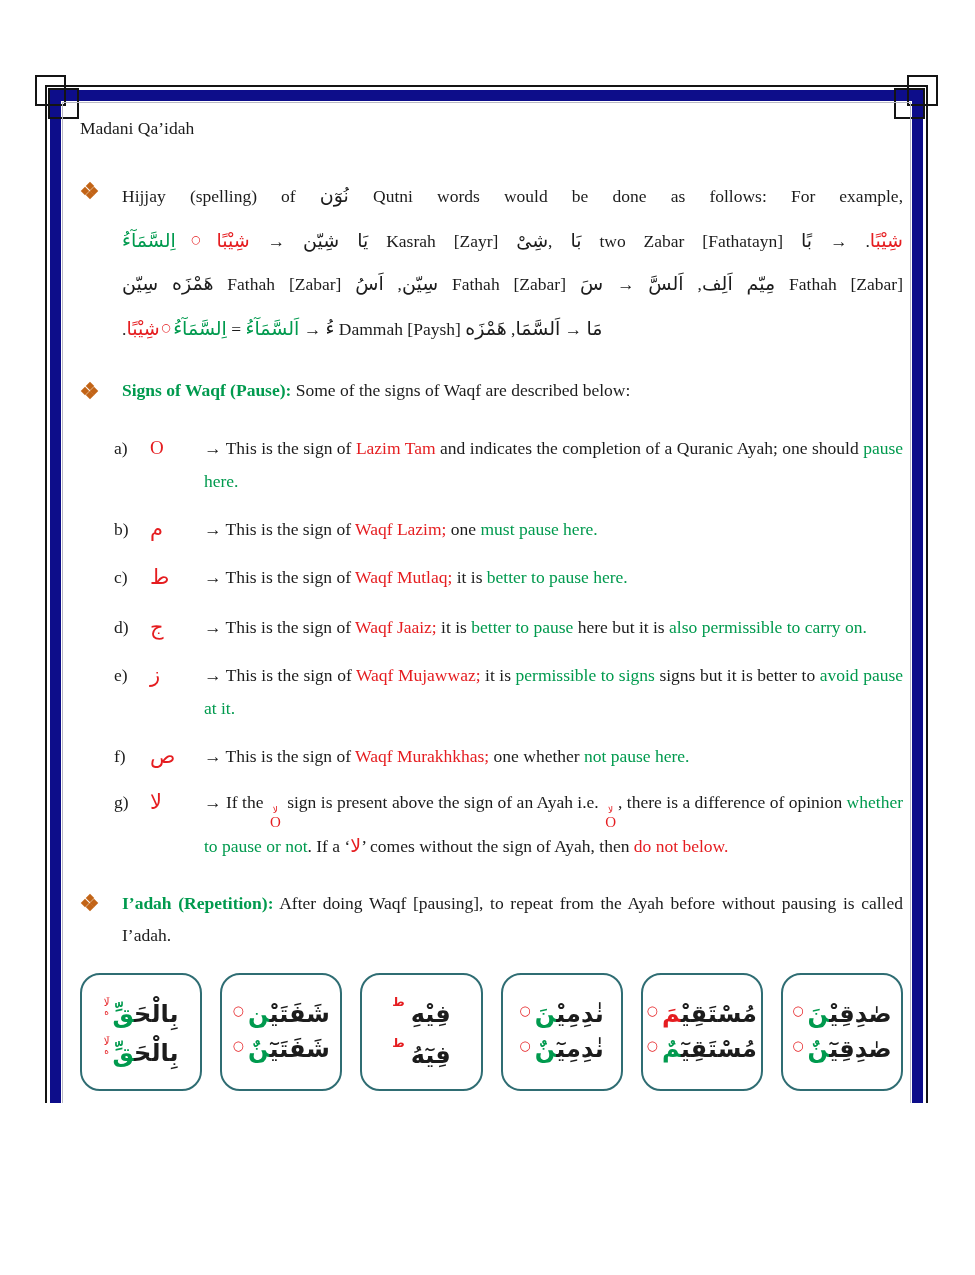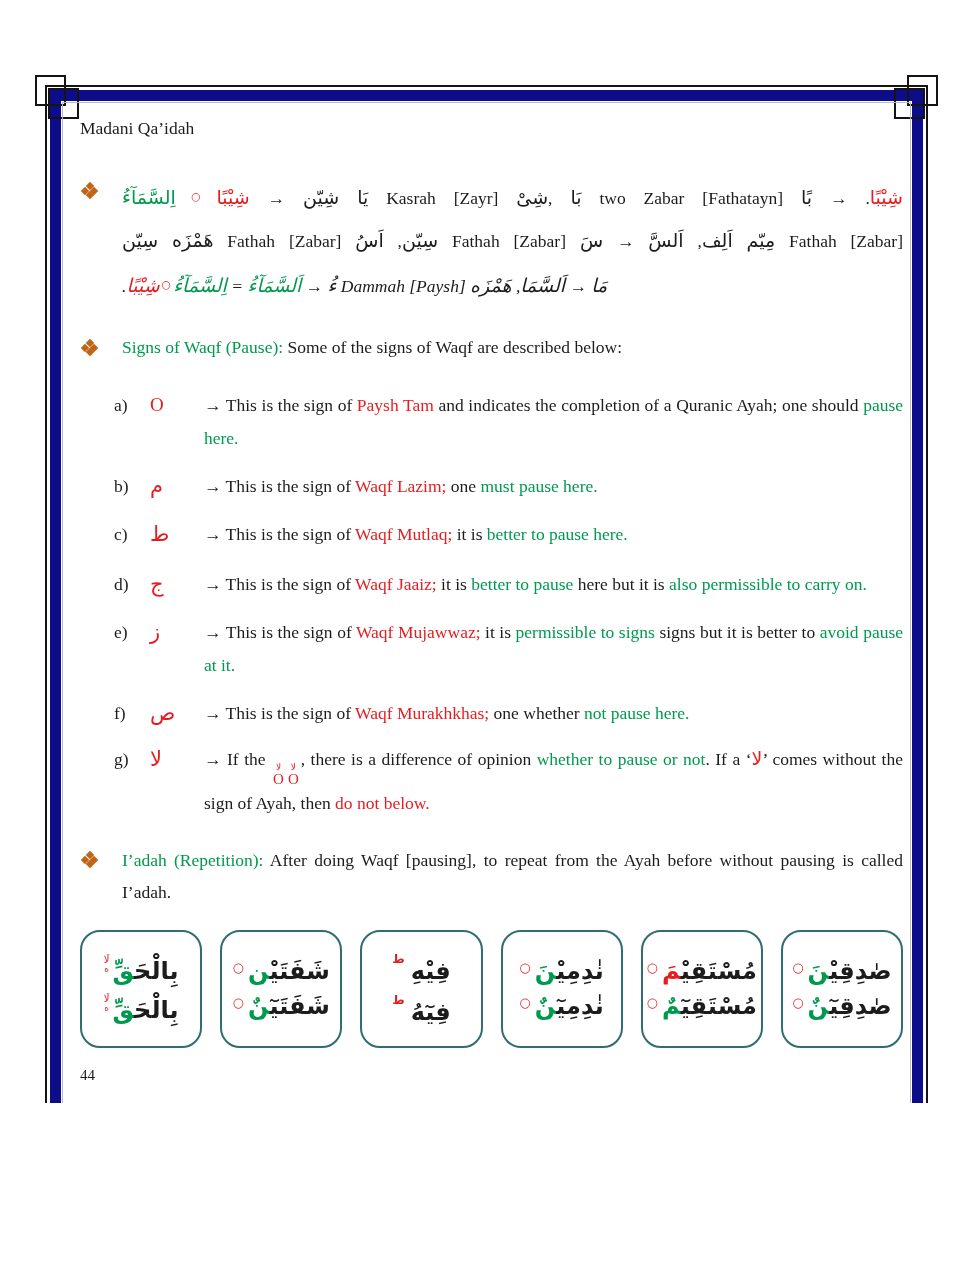--- a/index.html
+++ b/index.html
@@ -21,35 +21,35 @@
   
   .content{position:absolute;left:80px;top:112px;width:823px;}
   .hdr{font-size:17.5px;margin-top:6px;}
   .para{display:grid;grid-template-columns:42px 1fr;}
   .bullet{position:relative;width:15px;height:15px;margin-top:8px;margin-left:2px;}
   .bullet i{position:absolute;width:6px;height:6px;background:var(--orange);transform:rotate(45deg);}
   .bullet .bn{top:0;left:4.5px}.bullet .bw{top:4.5px;left:0}
   .bullet .be{top:4.5px;left:9px}.bullet .bs{top:9px;left:4.5px}
   .p1{margin-top:36px;}
   .pline{font-size:17.5px;line-height:43px;text-align:justify;text-align-last:justify;}
-  .pline.last{text-align-last:left;font-style:italic;}
+  .pline.last{text-align-last:left;}
   .h2{margin-top:24px;}
   .h2text{font-size:17.5px;line-height:31px;}
   .items{margin-top:8px;}
   .item{display:grid;grid-template-columns:36px 54px 1fr;margin-left:34px;}
   .item .label{font-size:17.5px;line-height:33px;}
   .item .sign{color:var(--red);font-family:"DejaVu Sans",sans-serif;font-size:21px;
               line-height:30px;padding-top:1px;}
   .item .sign.latin{font-family:"Liberation Serif",serif;font-size:19px;}
   .itext{text-align:justify;line-height:33px;font-size:17.5px;}
   .mt26{margin-top:26px}.mt15{margin-top:15px}.mt17{margin-top:17px}.mt13{margin-top:13px}
   .iadah{margin-top:24px;}
   .iatext{font-size:17.5px;line-height:32px;text-align:justify;}
   
-  .red{color:var(--red)} .green{color:var(--green)} .bold{font-weight:normal}
+  .red{color:var(--red)} .green{color:var(--green)} .bold{font-weight:bold}
   .ar{font-family:"DejaVu Sans",sans-serif;font-size:19px;line-height:1;}
   .ari{direction:rtl;unicode-bidi:isolate;}
   .circ{font-size:11px;vertical-align:4px;margin:0 2px;font-family:"DejaVu Sans",sans-serif;}
   .ostack{display:inline-flex;flex-direction:column;align-items:center;vertical-align:-5px;
           line-height:1;color:var(--red);margin:0 2px;}
   .ostack .st{font-size:9px;font-family:"DejaVu Sans",sans-serif;}
   .ostack .sm{font-size:15px;}
   
   .boxes{margin-top:22px;display:flex;gap:18px;}
   .box{flex:1;height:118px;box-sizing:border-box;border:2.5px solid var(--teal);border-radius:20px;
@@ -89,41 +89,42 @@
     <div class="hdr">Madani Qa’idah</div>
 
     <div class="para p1">
       <div class="bullet">
           <i class="bn"></i>
           <i class="bw"></i>
           <i class="be"></i>
           <i class="bs"></i>
         </div>
       <div>
+        <div class="pline"><span class="">Hijjay (spelling) of </span><span class="ar ari">نُوٓن</span><span class=""> Qutni words would be done as follows: For example,</span></div>
         <div class="pline"><span class="green ar ari">اِلسَّمَآءُ</span><span class="red circ">○</span><span class="red ar ari">شِيْبًا</span><span class=""> → </span><span class="ar ari">شِيّن</span><span class=""> </span><span class="ar ari">يَا</span><span class=""> Kasrah [Zayr] </span><span class="ar ari">شِىْ</span><span class="">, </span><span class="ar ari">بَا</span><span class=""> two Zabar [Fathatayn] </span><span class="ar ari">بًا</span><span class=""> → .</span><span class="red ar ari">شِيْبًا</span></div>
         <div class="pline"><span class="ar ari">سِيّن</span><span class=""> </span><span class="ar ari">هَمْزَه</span><span class=""> Fathah [Zabar] </span><span class="ar ari">اَسُ</span><span class=""> ,</span><span class="ar ari">سِيّن</span><span class=""> Fathah [Zabar] </span><span class="ar ari">سَ</span><span class=""> → </span><span class="ar ari">اَلسَّ</span><span class=""> ,</span><span class="ar ari">اَلِف</span><span class=""> </span><span class="ar ari">مِيّم</span><span class=""> Fathah [Zabar]</span></div>
         <div class="pline last"><span class="">.</span><span class="red ar ari">شِيْبًا</span><span class="red circ">○</span><span class="green ar ari">اِلسَّمَآءُ</span><span class=""> = </span><span class="green ar ari">اَلسَّمَآءُ</span><span class=""> → </span><span class="ar ari">ءُ</span><span class=""> Dammah [Paysh] </span><span class="ar ari">هَمْزَه</span><span class=""> ,</span><span class="ar ari">اَلسَّمَا</span><span class=""> → </span><span class="ar ari">مَا</span></div>
       </div>
     </div>
 
     <div class="para h2">
       <div class="bullet">
           <i class="bn"></i>
           <i class="bw"></i>
           <i class="be"></i>
           <i class="bs"></i>
         </div>
       <div class="h2text"><span class="green bold">Signs of Waqf (Pause):</span><span class=""> Some of the signs of Waqf are described below:</span></div>
     </div>
 
     <div class="items">
       <div class="item mt26">
         <span class="label">a)</span>
         <span class="sign latin">O</span>
-        <div class="itext"><span class="">→ This is the sign of </span><span class="red">Paysh Tam</span><span class=""> and indicates the completion of a Quranic Ayah; one should </span><span class="green">pause here.</span></div>
+        <div class="itext"><span class="">→ This is the sign of </span><span class="red">Lazim Tam</span><span class=""> and indicates the completion of a Quranic Ayah; one should </span><span class="green">pause here.</span></div>
       </div>
       <div class="item mt15">
         <span class="label">b)</span>
         <span class="sign">م</span>
         <div class="itext"><span class="">→ This is the sign of </span><span class="red">Waqf Lazim;</span><span class=""> one </span><span class="green">must pause here.</span></div>
       </div>
       <div class="item mt15">
         <span class="label">c)</span>
         <span class="sign">ط</span>
         <div class="itext"><span class="">→ This is the sign of </span><span class="red">Waqf Mutlaq;</span><span class=""> it is </span><span class="green">better to pause here.</span></div>
@@ -142,21 +143,21 @@
         <span class="label">f)</span>
         <span class="sign">ص</span>
         <div class="itext"><span class="">→ This is the sign of </span><span class="red">Waqf Murakhkhas;</span><span class=""> one whether </span><span class="green">not pause here.</span></div>
       </div>
       <div class="item mt13">
         <span class="label">g)</span>
         <span class="sign">لا</span>
         <div class="itext"><span class="">→ If the </span><span class="ostack">
               <span class="st">لا</span>
               <span class="sm">O</span>
-            </span><span class="ostack">
+            </span><span class=""> sign is present above the sign of an Ayah i.e. </span><span class="ostack">
               <span class="st">لا</span>
               <span class="sm">O</span>
             </span><span class="">, there is a difference of opinion </span><span class="green">whether to pause or not</span><span class="">. If a ‘</span><span class="red ar ari">لا</span><span class="">’ comes without the sign of Ayah, then </span><span class="red">do not below.</span></div>
       </div>
     </div>
 
     <div class="para iadah">
       <div class="bullet">
           <i class="bn"></i>
           <i class="bw"></i>

